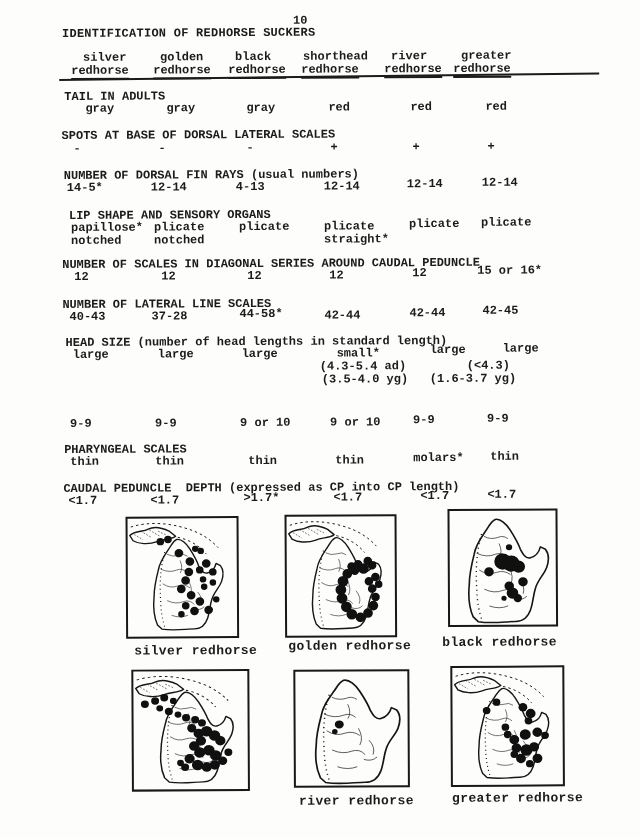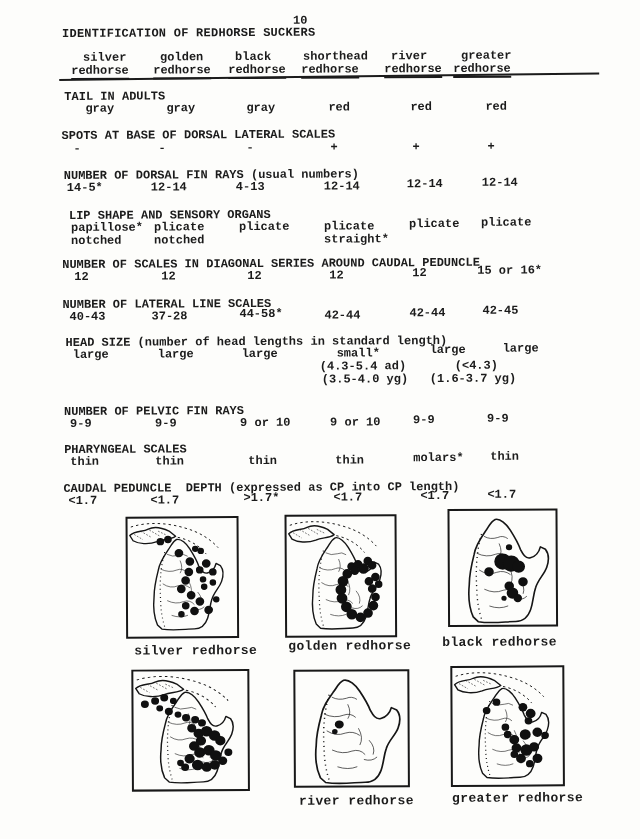--- a/index.html
+++ b/index.html
@@ -150,28 +150,27 @@
   <div class="row" style="top:349px">
     <span class="v" style="left:73px">large</span>
     <span class="v" style="left:158px">large</span>
     <span class="v" style="left:242px">large</span>
     <span class="v" style="left:337px">small*</span>
     <span class="v" style="left:430px;top:-3px">large</span>
     <span class="v" style="left:503px;top:-4px">large</span>
   </div>
   <div class="row" style="top:362px">
     <span class="v" style="left:320px">(4.3-5.4 ad)</span>
-    <span class="v" style="left:455px">(&lt;4.3)</span>
+    <span class="v" style="left:467px">(&lt;4.3)</span>
   </div>
   <div class="row" style="top:375px">
     <span class="v" style="left:322px">(3.5-4.0 yg)</span>
     <span class="v" style="left:430px">(1.6-3.7 yg)</span>
   </div>
 
-  <div class="line" style="left:64px;top:406px">NUMBER OF PELVIC FIN RAYS</div>
   <div class="row" style="top:418px">
     <span class="v" style="left:70px">9-9</span>
     <span class="v" style="left:155px">9-9</span>
     <span class="v" style="left:240px">9 or 10</span>
     <span class="v" style="left:330px">9 or 10</span>
     <span class="v" style="left:413px;top:-2px">9-9</span>
     <span class="v" style="left:487px;top:-3px">9-9</span>
   </div>
 
   <div class="line" style="left:64px;top:444px">PHARYNGEAL SCALES</div>

